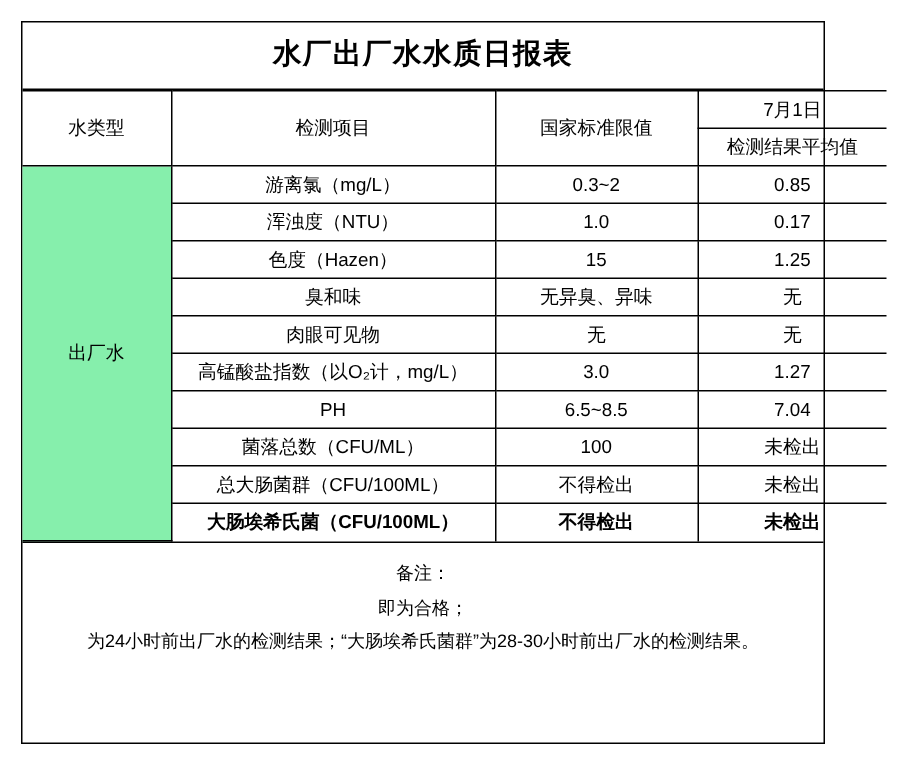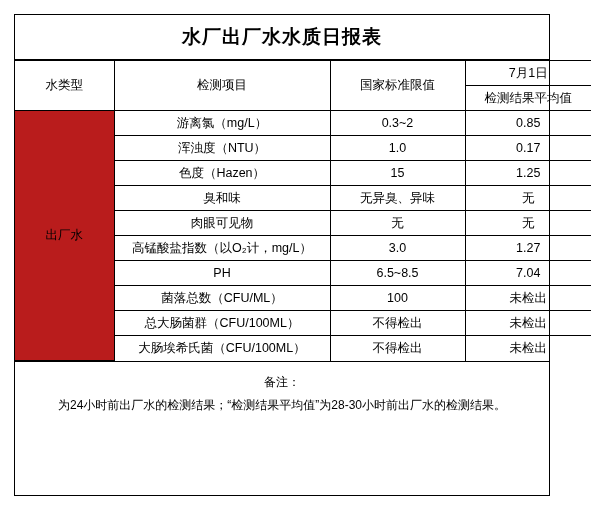--- a/index.html
+++ b/index.html
@@ -43,42 +43,42 @@
     font-weight: normal;
     font-size: 12.5px;
     text-align: center;
     padding: 0;
     height: 25px;
     box-sizing: border-box;
   }
   
   table.grid tr td:first-child, table.grid tr th:first-child { border-left: 0; }
   table.grid tr td:last-child, table.grid tr th:last-child { border-right: 0; margin-left: 20px; }
-  table.grid tr:last-child td { border-bottom: 0; }
+  table.grid tr:last-child td { border-bottom: 0; font-weight: bold; }
 
   .col-type { width: 99px; }
   .col-item { width: 216px; }
   .col-std  { width: 135px; }
   .col-res  { width: 126px; }
 
   .hdr {
     font-size: 13.5px;
     height: 28px;
   }
   .hdr-date {
     font-size: 15px;
     font-weight: bold;
     height: 27px;
   }
   .hdr-sub {
     font-size: 11.5px;
     height: 25px;
   }
   .type-cell {
-    background: #b91c1c;
+    background: #86efac;
     font-size: 13.5px;
     vertical-align: middle;
   }
   .item-cell {
     text-align: left;
     padding-left: 10px;
     font-size: 12.5px;
     margin-left: 32px;
   }
   .remark {
@@ -166,16 +166,17 @@
       <tr>
         <td class="item-cell">大肠埃希氏菌（CFU/100ML）</td>
         <td>不得检出</td>
         <td>未检出</td>
       </tr>
     </tbody>
   </table>
 
   <div class="remark">
     <div class="r0">备注：</div>
-    <div>为24小时前出厂水的检测结果；“检测结果平均值”为28-30小时前出厂水的检测结果。</div>
+    <div>即为合格；</div>
+    <div>为24小时前出厂水的检测结果；“大肠埃希氏菌群”为28-30小时前出厂水的检测结果。</div>
   </div>
 
 </div>
 
 </body></html>

